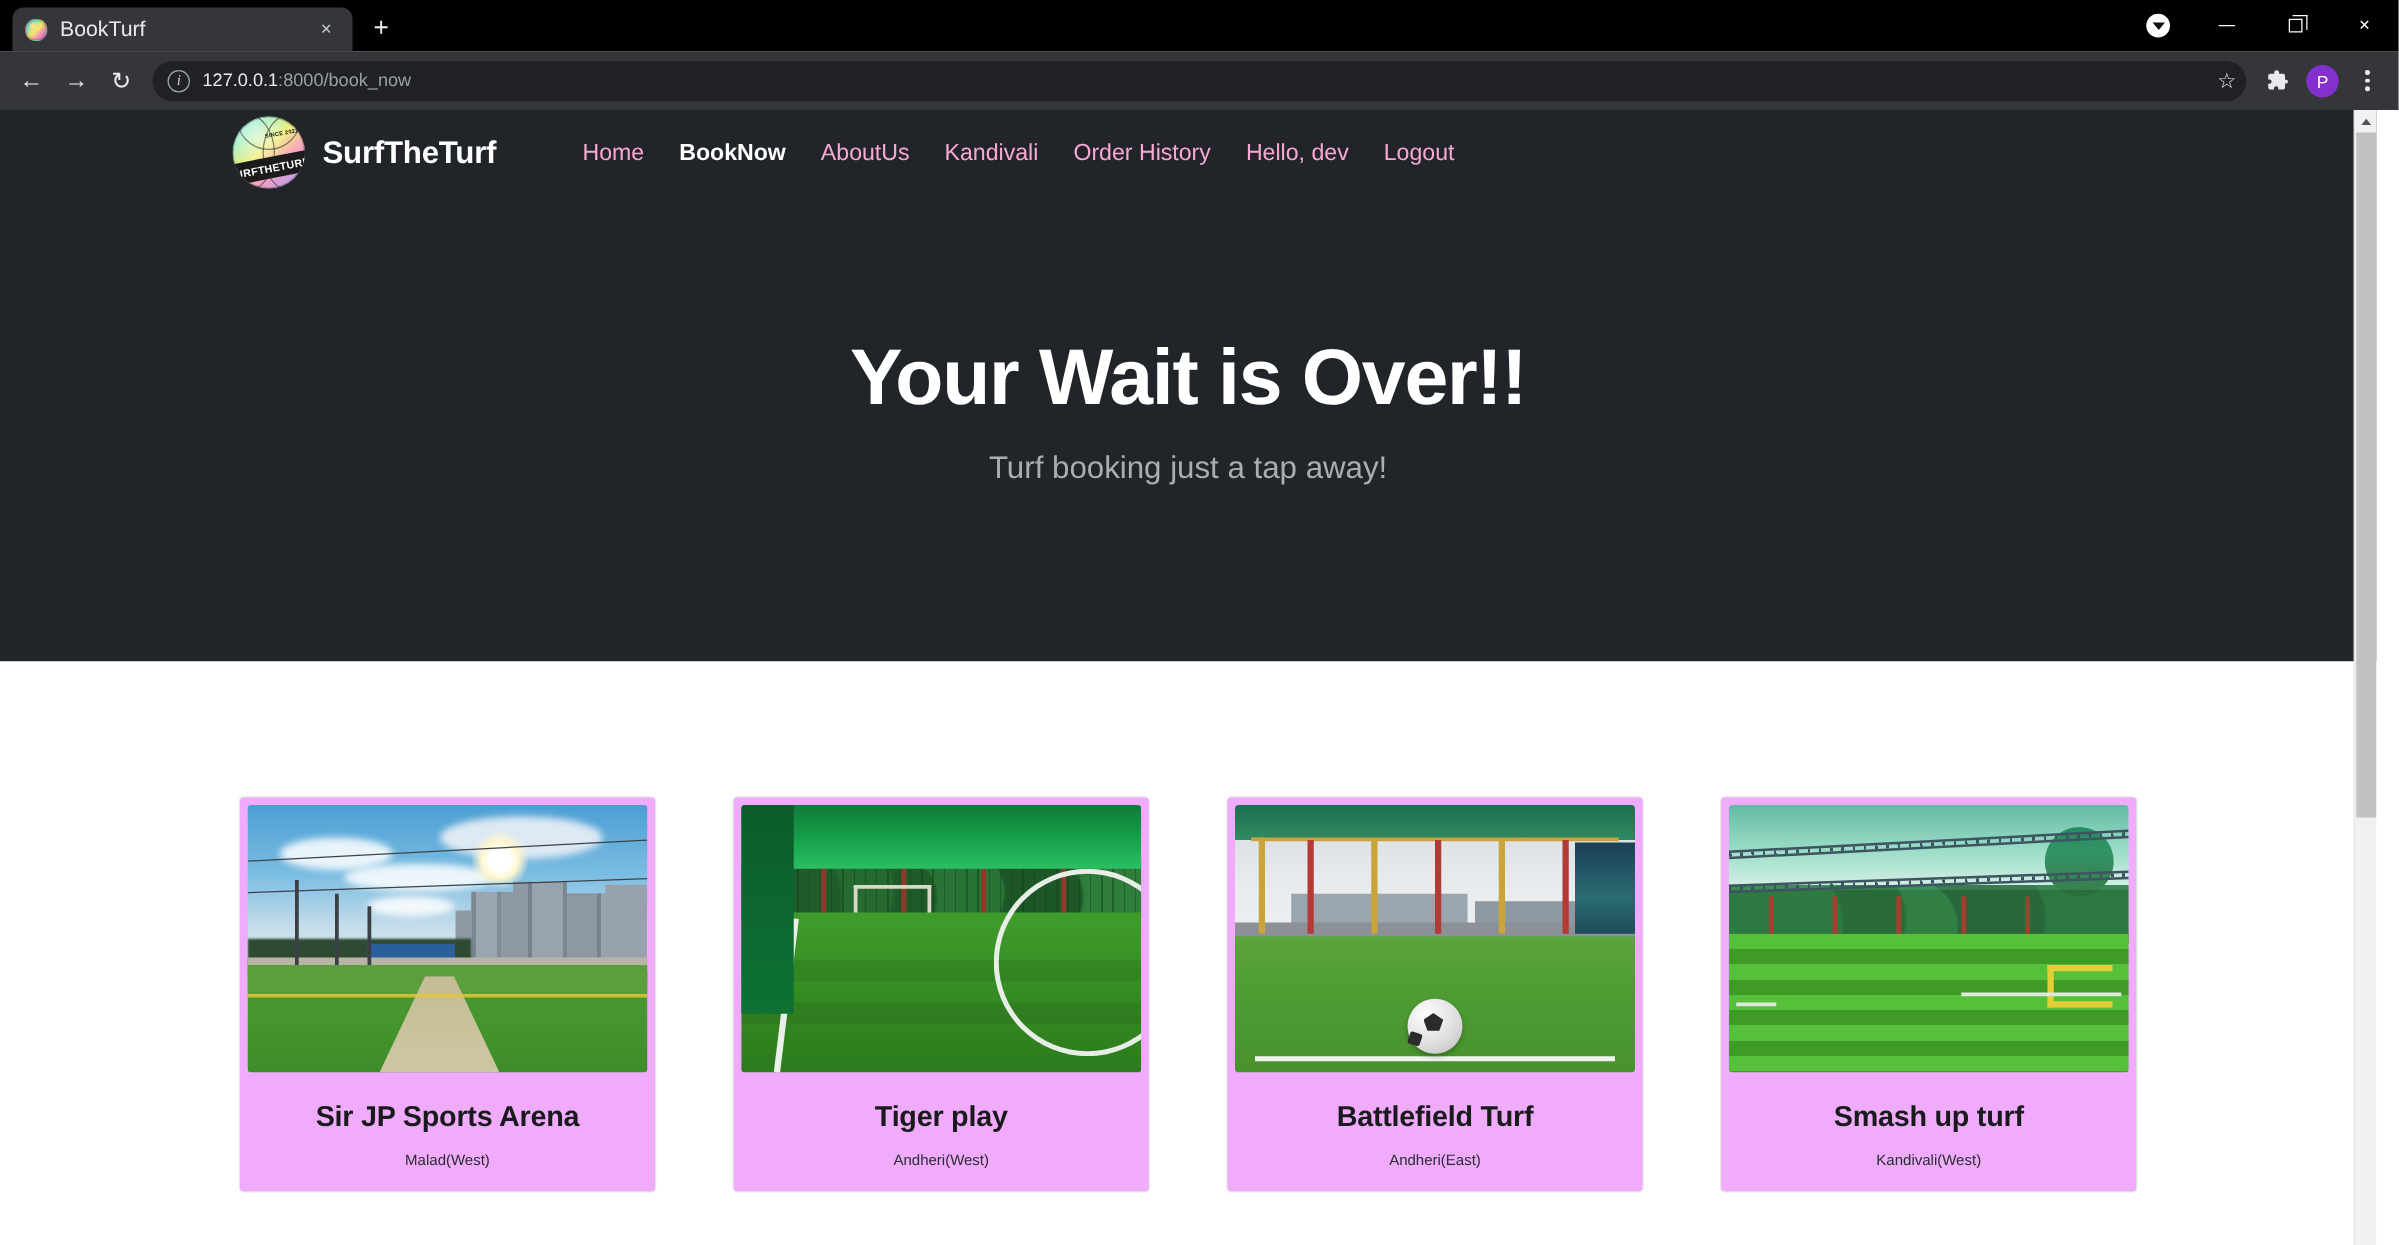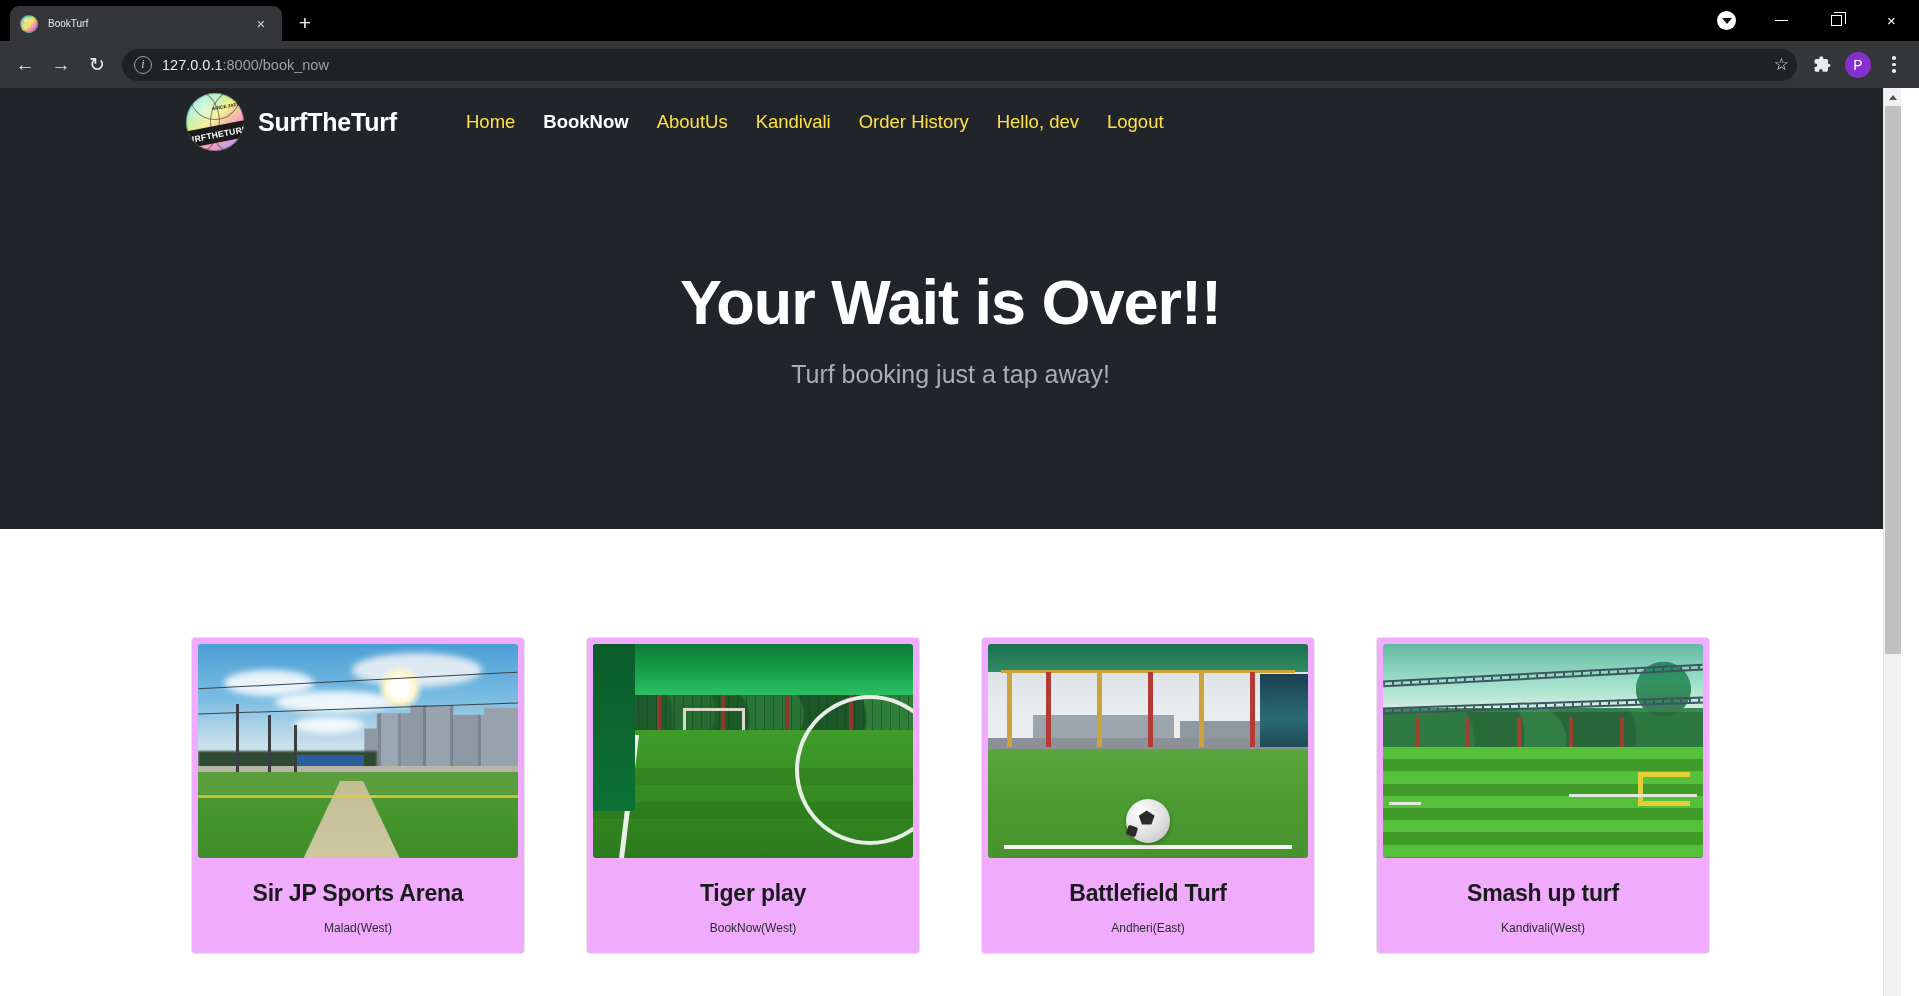--- a/index.html
+++ b/index.html
@@ -27,21 +27,21 @@
   }
   .tab-favicon {
     width: 18px; height: 18px; border-radius: 50%;
     background:
       radial-gradient(circle at 35% 30%, #ffe9a8 0%, #ffd36b 18%, transparent 19%),
       linear-gradient(135deg,#7ad9f5 0%, #8ee6c0 25%, #f4e96a 50%, #f58fb5 72%, #a88ae0 100%);
     border: 1px solid #00000033; flex: 0 0 auto;
     box-shadow: inset 0 0 2px #00000055;
   }
   .tab-title {
-    color: #e8eaed; font-size: 10px; flex: 1;
+    color: #e8eaed; font-size: 17px; flex: 1;
     white-space: nowrap; overflow: hidden; text-overflow: ellipsis;
   }
   .tab-close {
     width: 22px; height: 22px; border-radius: 50%;
     display:flex; align-items:center; justify-content:center;
     color: #c9ccd1; font-size: 15px; line-height: 1;
   }
   .new-tab {
     width: 34px; height: 34px; margin-left: 6px; margin-bottom: 1px;
     display: flex; align-items: center; justify-content: center;
@@ -164,21 +164,21 @@
   }
   .logo .banner span {
     color:#fff; font-size:8.5px; font-weight:800; letter-spacing:.3px;
     font-family:"Liberation Sans", sans-serif;
   }
   .brand-name {
     color: #ffffff; font-size: 25px; font-weight: 700; letter-spacing: -.2px;
   }
   .nav-links { display: flex; align-items: center; gap: 0; margin-left: 55px; }
   .nav-link {
-    color: #fde047; font-size: 18.5px; padding: 6px 14px; white-space: nowrap;
+    color: #f9a8d4; font-size: 18.5px; padding: 6px 14px; white-space: nowrap;
   }
   .nav-link.active { color: #ffffff; font-weight: 700; }
 
   .hero-body { text-align: center; padding-top: 113px; }
   .hero-title {
     color: #ffffff; font-size: 63px; font-weight: 700; letter-spacing: -1px;
     line-height: 1.05; margin: 0;
   }
   .hero-sub {
     color: #a9aeb4; font-size: 25px; font-weight: 400; margin: 25px 0 0;
@@ -469,21 +469,21 @@
                 <div class="p2-field"></div>
                 <div class="p2-stripe" style="bottom:34%"></div>
                 <div class="p2-stripe" style="bottom:18%"></div>
                 <div class="p2-circle"></div>
                 <div class="p2-lineL"></div>
                 <div class="p2-leftnet"></div>
               </div>
             </div>
             <div class="card-body">
               <h3 class="card-title">Tiger play</h3>
-              <p class="card-loc">BookNow(West)</p>
+              <p class="card-loc">Andheri(West)</p>
             </div>
           </div>
 
           <div class="card">
             <div class="card-img">
               <div class="ph">
                 <div class="p3-sky"></div>
                 <div class="p3-bldg"></div>
                 <div class="p3-bldg2"></div>
                 <div class="p3-wall"></div>

